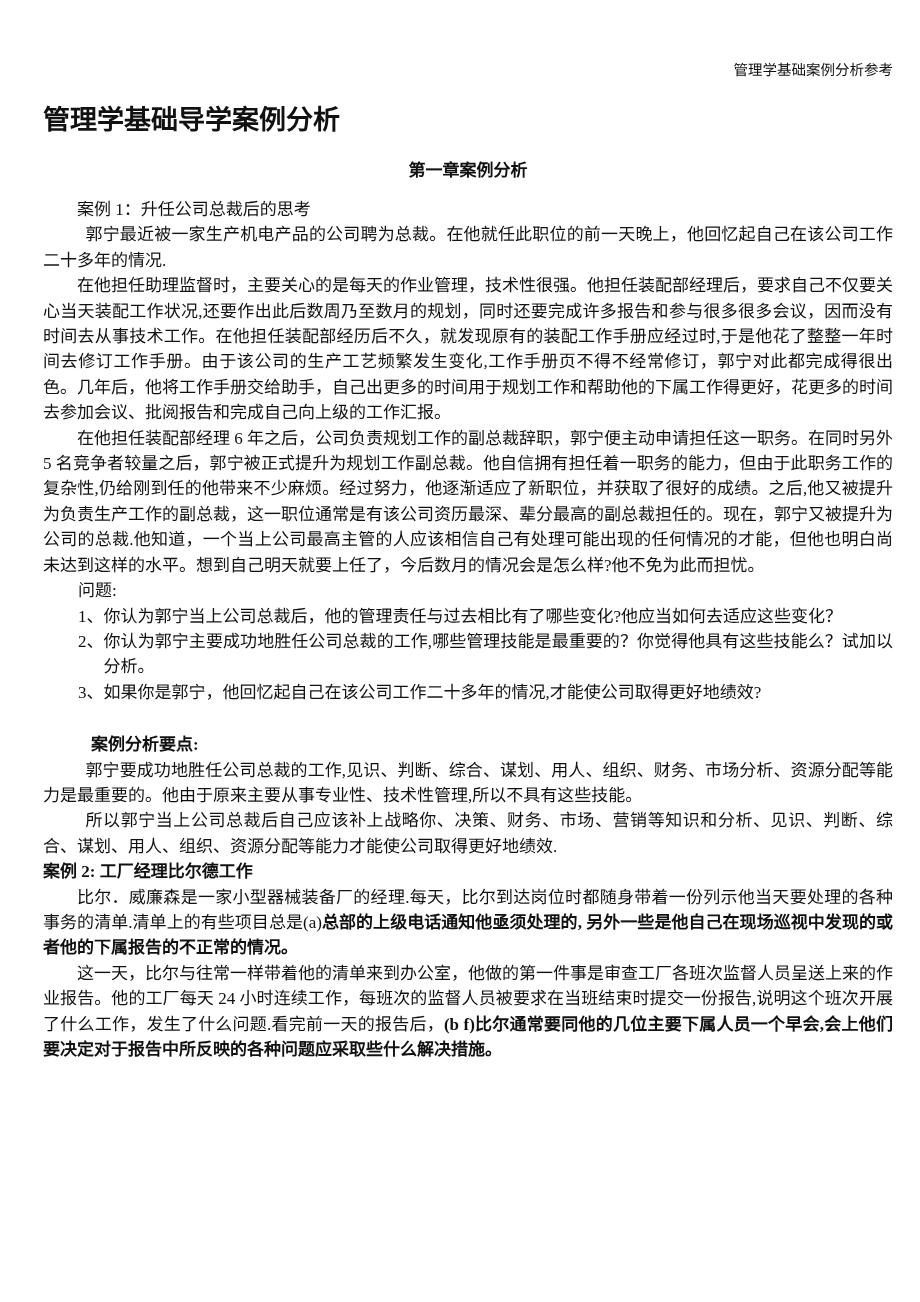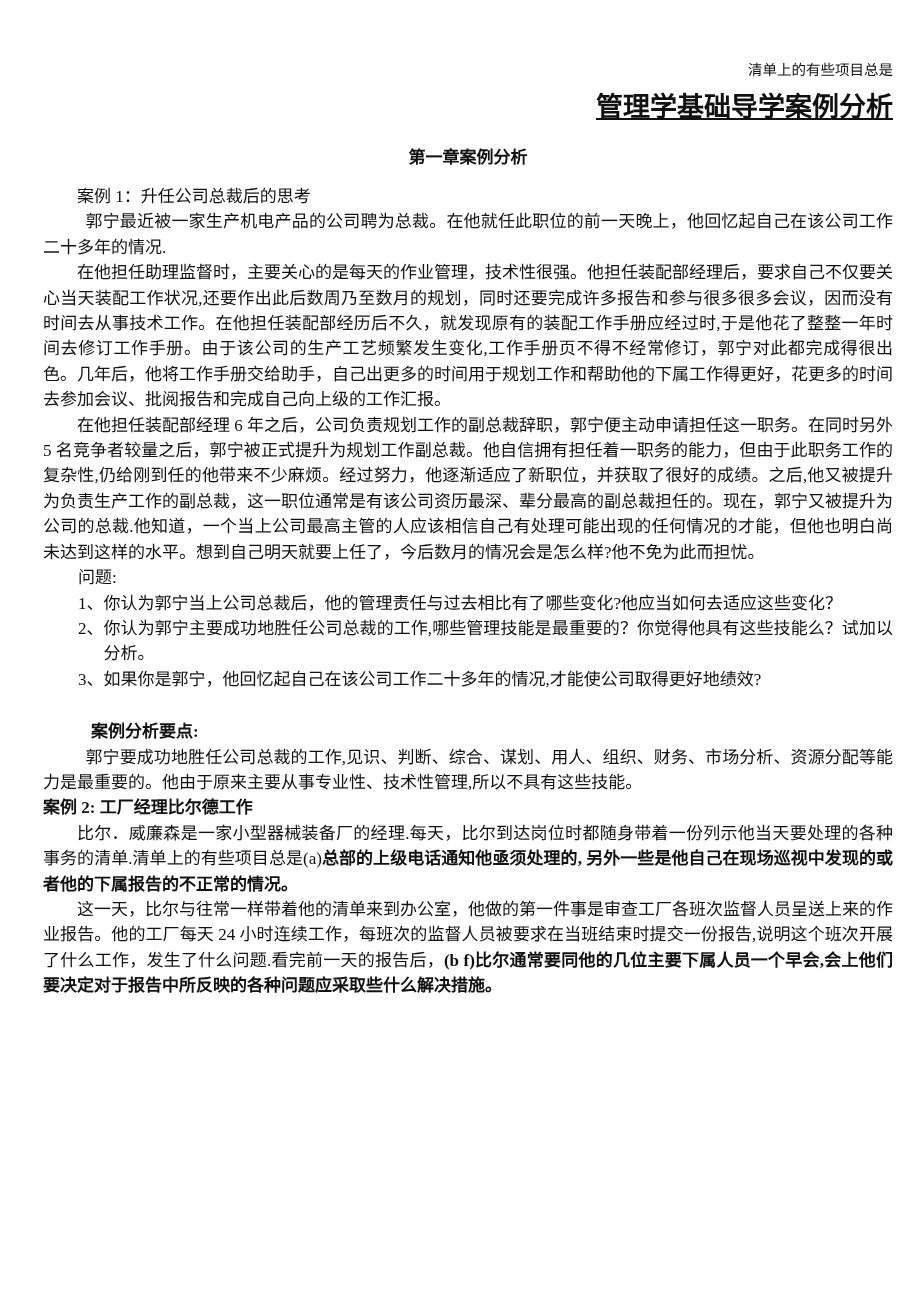--- a/index.html
+++ b/index.html
@@ -16,26 +16,25 @@
     height: 1302px;
     padding: 60px 27px 0 43px;
   }
   .header-right {
     text-align: right;
     font-size: 14.5px;
     line-height: 20px;
     margin-bottom: 6px;
   }
   .doc-title {
-    text-align: right;
+    text-align: left;
     font-size: 27px;
     font-weight: bold;
     line-height: 34px;
-    margin-top: 10px;
-    text-decoration: underline;
+    margin-top: 23px;
   }
   .chapter-title {
     text-align: center;
     font-size: 17px;
     font-weight: bold;
     line-height: 28px;
     margin-top: 20px;
     margin-bottom: 12px;
   }
   .body-text {
@@ -57,21 +56,21 @@
   .q-text { flex: 1; }
   .section-heading { font-weight: bold; }
   .gap-top { margin-top: 27px; margin-left: 48px; }
   .bold-run { font-weight: bold; }
 </style>
 </head>
 <body>
 
 <div class="page">
 
-  <div class="header-right">清单上的有些项目总是</div>
+  <div class="header-right">管理学基础案例分析参考</div>
 
   <div class="doc-title">管理学基础导学案例分析</div>
 
   <div class="chapter-title">第一章案例分析</div>
 
   <div class="body-text case-heading">
     <span class="case-label">案例 1：</span><span class="case-title">升任公司总裁后的思考</span>
   </div>
 
   <p class="body-text para">郭宁最近被一家生产机电产品的公司聘为总裁。在他就任此职位的前一天晚上，他回忆起自己在该公司工作二十多年的情况.</p>
@@ -89,20 +88,21 @@
     <span class="q-text">你认为郭宁主要成功地胜任公司总裁的工作,哪些管理技能是最重要的？你觉得他具有这些技能么？试加以分析。</span>
   </div>
   <div class="body-text question">
     <span class="q-num">3、</span>
     <span class="q-text">如果你是郭宁，他回忆起自己在该公司工作二十多年的情况,才能使公司取得更好地绩效?</span>
   </div>
 
   <div class="body-text section-heading gap-top">案例分析要点:</div>
 
   <p class="body-text para">郭宁要成功地胜任公司总裁的工作,见识、判断、综合、谋划、用人、组织、财务、市场分析、资源分配等能力是最重要的。他由于原来主要从事专业性、技术性管理,所以不具有这些技能。</p>
+  <p class="body-text para">所以郭宁当上公司总裁后自己应该补上战略你、决策、财务、市场、营销等知识和分析、见识、判断、综合、谋划、用人、组织、资源分配等能力才能使公司取得更好地绩效.</p>
 
   <div class="body-text section-heading">案例 2: 工厂经理比尔德工作</div>
 
   <p class="body-text para-sm">
     <span>比尔．威廉森是一家小型器械装备厂的经理.每天，比尔到达岗位时都随身带着一份列示他当天要处理的各种事务的清单.清单上的有些项目总是(a)</span><span class="bold-run">总部的上级电话通知他亟须处理的, 另外一些是他自己在现场巡视中发现的或者他的下属报告的不正常的情况。</span>
   </p>
 
   <p class="body-text para-sm">
     <span>这一天，比尔与往常一样带着他的清单来到办公室，他做的第一件事是审查工厂各班次监督人员呈送上来的作业报告。他的工厂每天 24 小时连续工作，每班次的监督人员被要求在当班结束时提交一份报告,说明这个班次开展了什么工作，发生了什么问题.看完前一天的报告后，</span><span class="bold-run">(b f)比尔通常要同他的几位主要下属人员一个早会,会上他们要决定对于报告中所反映的各种问题应采取些什么解决措施。</span>
   </p>

